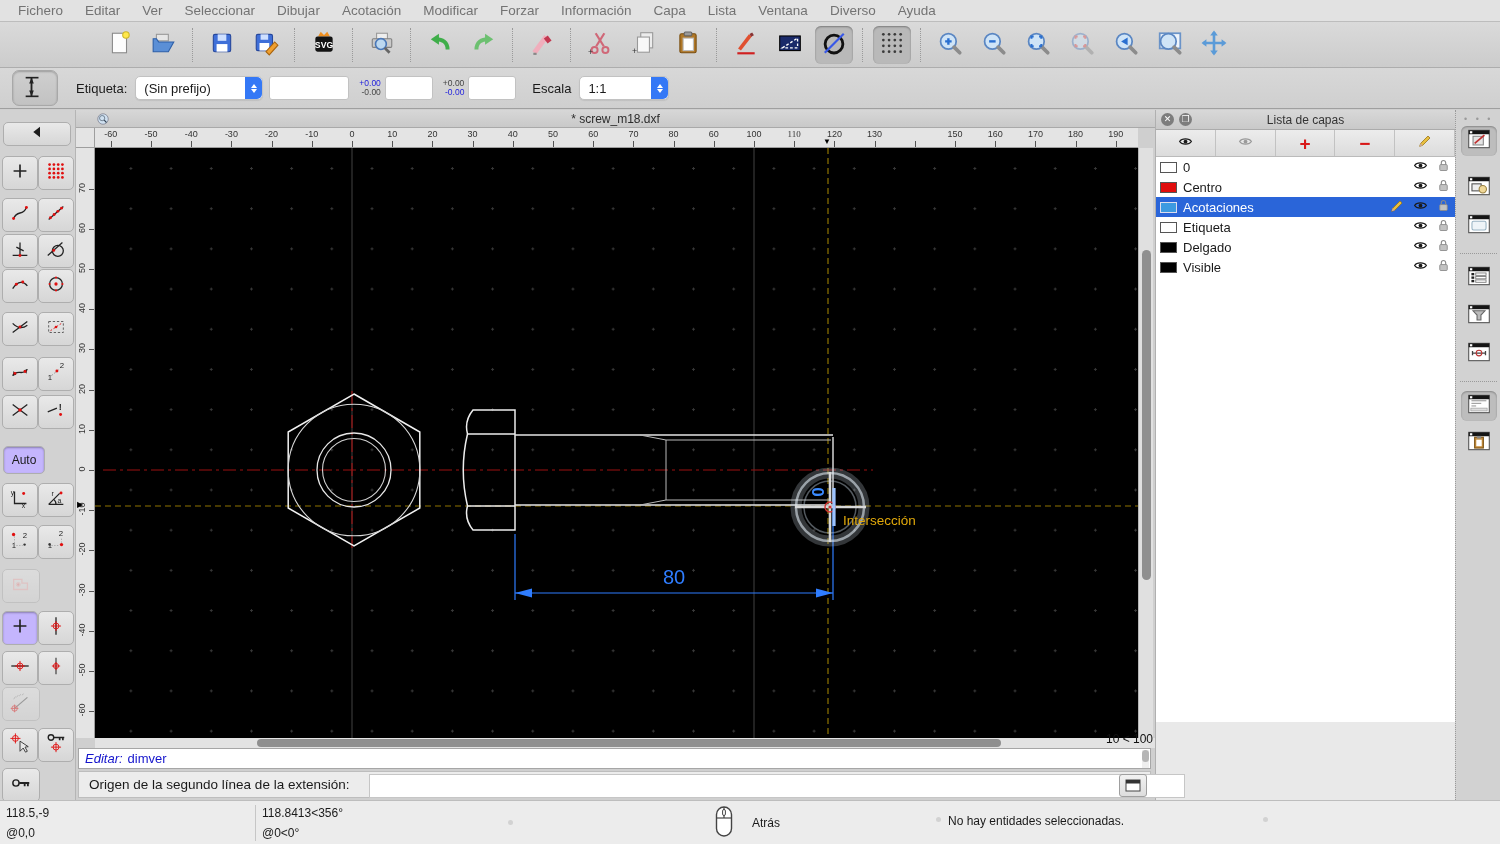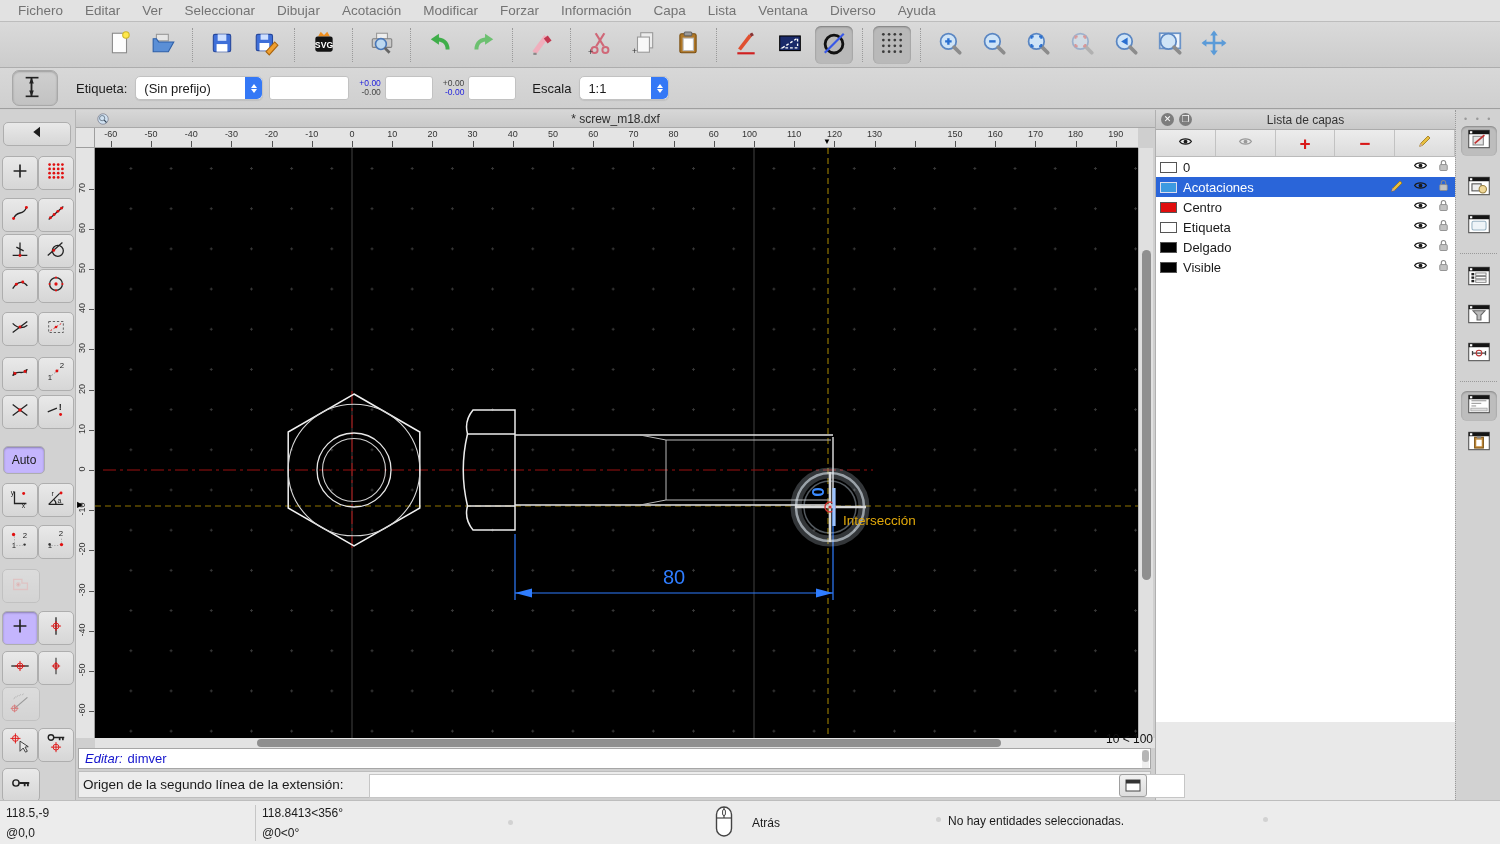--- a/index.html
+++ b/index.html
@@ -66,21 +66,21 @@
   
   #dock{left:1455px;top:110px;width:45px;height:690px;background:#d2d2d2;border-left:1px dotted #9a9a9a;box-sizing:border-box}
   .dockbtn{position:absolute;left:5px;width:36px;height:30px;border-radius:6px;display:flex;align-items:center;justify-content:center}
   .dockbtn.active{background:#bdbdbd;box-shadow:inset 0 1px 2px rgba(0,0,0,.3)}
   .docksep{position:absolute;left:4px;width:37px;border-top:1px dotted #9a9a9a}
   
   #cmdhist{left:78px;top:748px;width:1073px;height:21px;background:#fff;border:1px solid #a6a6a6;
            font-size:13px;display:flex;align-items:center;padding-left:6px;box-sizing:border-box;color:#1414cc}
   #cmdhist .vscr{position:absolute;right:1px;top:1px;width:7px;height:18px;background:#eee}
   #cmdprompt{left:78px;top:771px;width:1073px;height:27px;background:#ececec;border:1px solid #bdbdbd;
-             display:flex;align-items:center;font-size:13.5px;padding-left:4px;box-sizing:border-box}
+             display:flex;align-items:center;font-size:13.5px;padding-left:10px;box-sizing:border-box}
   #promptinput{position:absolute;left:290px;top:2px;width:810px;height:20px;background:#fff;border:1px solid #c6c6c6;font-family:"Liberation Sans",sans-serif}
   .kbdbtn{position:absolute;right:3px;top:2px;width:26px;height:21px;border:1px solid #9f9f9f;border-radius:3px;
           background:linear-gradient(#f2f2f2,#ddd);display:flex;align-items:center;justify-content:center}
   
   #statusbar{left:0;top:800px;width:1500px;height:44px;background:#ececec;border-top:1px solid #bdbdbd;box-sizing:border-box;font-size:12px}
   .sdot{position:absolute;width:5px;height:5px;border-radius:3px;background:#d2d2d2}
   #hintblk{position:absolute;left:470px;top:6px;width:232px;font-size:11px;text-align:right;line-height:14px;color:#222}
   .svgline{stroke:#222;stroke-width:1.4;fill:none}
   text{font-family:"Liberation Sans",sans-serif}
 </style>
@@ -581,23 +581,23 @@
       <span class="rlab" style="left: 446px; top: 1px; width: 24px; text-align: center;">50</span>
       <span class="rtick" style="left: 458px; top: 13px; width: 1px; height: 6px;"></span>
       <span class="rlab" style="left: 486.2px; top: 1px; width: 24px; text-align: center;">60</span>
       <span class="rtick" style="left: 498.2px; top: 13px; width: 1px; height: 6px;"></span>
       <span class="rlab" style="left: 526.4px; top: 1px; width: 24px; text-align: center;">70</span>
       <span class="rtick" style="left: 538.4px; top: 13px; width: 1px; height: 6px;"></span>
       <span class="rlab" style="left: 566.6px; top: 1px; width: 24px; text-align: center;">80</span>
       <span class="rtick" style="left: 578.6px; top: 13px; width: 1px; height: 6px;"></span>
       <span class="rlab" style="left: 606.8px; top: 1px; width: 24px; text-align: center;">60</span>
       <span class="rtick" style="left: 618.8px; top: 13px; width: 1px; height: 6px;"></span>
-      <span class="rlab" style="left: 647px; top: 1px; width: 24px; text-align: left;">100</span>
+      <span class="rlab" style="left: 647px; top: 1px; width: 24px; text-align: center;">100</span>
       <span class="rtick" style="left: 659px; top: 13px; width: 1px; height: 6px;"></span>
-      <span class="rlab" style="left: 687.2px; top: 1px; width: 24px; text-align: center;">110</span>
+      <span class="rlab" style="left: 687.2px; top: 1px; width: 24px; text-align: center; font-family: Liberation Serif, serif;">110</span>
       <span class="rtick" style="left: 699.2px; top: 13px; width: 1px; height: 6px;"></span>
       <span class="rlab" style="left: 727.4px; top: 1px; width: 24px; text-align: center;">120</span>
       <span class="rtick" style="left: 739.4px; top: 13px; width: 1px; height: 6px;"></span>
       <span class="rlab" style="left: 767.6px; top: 1px; width: 24px; text-align: center;">130</span>
       <span class="rtick" style="left: 779.6px; top: 13px; width: 1px; height: 6px;"></span>
       <span class="rlab" style="left: 807.8px; top: 1px; width: 24px; text-align: center; margin-top: 48px;">140</span>
       <span class="rtick" style="left: 819.8px; top: 13px; width: 1px; height: 6px;"></span>
       <span class="rlab" style="left: 848px; top: 1px; width: 24px; text-align: center;">150</span>
       <span class="rtick" style="left: 860px; top: 13px; width: 1px; height: 6px;"></span>
       <span class="rlab" style="left: 888.2px; top: 1px; width: 24px; text-align: center;">160</span>
@@ -763,42 +763,42 @@
 
     <span><svg width="19" height="15" viewBox="0 0 24 24">
               <path d="M2.5 12 C6 6.5 18 6.5 21.5 12 C18 17.5 6 17.5 2.5 12 Z" fill="none" stroke="#1a1a1a" stroke-width="1.8"></path>
               <circle cx="12" cy="12" r="3" fill="#1a1a1a"></circle>
             </svg></span>
     <span><svg width="15" height="15" viewBox="0 0 24 24">
               <rect x="6" y="10.5" width="12" height="9.5" rx="1.5" fill="#c2c2c2" stroke="#8a8a8a" stroke-width="1.4"></rect>
               <path d="M8.5 10.5 V7.5 a3.5 3.5 0 0 1 7 0 V10.5" fill="none" stroke="#8a8a8a" stroke-width="1.8"></path>
             </svg></span>
         </div>
+        <div class="lrow">
+          <span class="swatch" style="background:#e00d0d;"></span>
+    <span>Centro</span>
+    <span class="grow"></span>
+
+    <span><svg width="19" height="15" viewBox="0 0 24 24">
+              <path d="M2.5 12 C6 6.5 18 6.5 21.5 12 C18 17.5 6 17.5 2.5 12 Z" fill="none" stroke="#1a1a1a" stroke-width="1.8"></path>
+              <circle cx="12" cy="12" r="3" fill="#1a1a1a"></circle>
+            </svg></span>
+    <span><svg width="15" height="15" viewBox="0 0 24 24">
+              <rect x="6" y="10.5" width="12" height="9.5" rx="1.5" fill="#c2c2c2" stroke="#8a8a8a" stroke-width="1.4"></rect>
+              <path d="M8.5 10.5 V7.5 a3.5 3.5 0 0 1 7 0 V10.5" fill="none" stroke="#8a8a8a" stroke-width="1.8"></path>
+            </svg></span>
+        </div>
         <div class="lrow sel">
           <span class="swatch" style="background:#3d9ae1;border-color:#dde"></span>
     <span>Acotaciones</span>
     <span class="grow"></span>
     <span><svg width="16" height="16" viewBox="0 0 24 24">
               <path d="M4 20 L5.6 15.5 L16.5 4.5 L19.5 7.5 L8.5 18.5 Z" fill="#e8c040" stroke="#9a7518" stroke-width="1.2"></path>
               <path d="M4 20 L5.6 15.5 L8.5 18.5 Z" fill="#caa"></path>
             </svg></span>
-    <span><svg width="19" height="15" viewBox="0 0 24 24">
-              <path d="M2.5 12 C6 6.5 18 6.5 21.5 12 C18 17.5 6 17.5 2.5 12 Z" fill="none" stroke="#1a1a1a" stroke-width="1.8"></path>
-              <circle cx="12" cy="12" r="3" fill="#1a1a1a"></circle>
-            </svg></span>
-    <span><svg width="15" height="15" viewBox="0 0 24 24">
-              <rect x="6" y="10.5" width="12" height="9.5" rx="1.5" fill="#c2c2c2" stroke="#8a8a8a" stroke-width="1.4"></rect>
-              <path d="M8.5 10.5 V7.5 a3.5 3.5 0 0 1 7 0 V10.5" fill="none" stroke="#8a8a8a" stroke-width="1.8"></path>
-            </svg></span>
-        </div>
-        <div class="lrow">
-          <span class="swatch" style="background:#e00d0d;"></span>
-    <span>Centro</span>
-    <span class="grow"></span>
-
     <span><svg width="19" height="15" viewBox="0 0 24 24">
               <path d="M2.5 12 C6 6.5 18 6.5 21.5 12 C18 17.5 6 17.5 2.5 12 Z" fill="none" stroke="#1a1a1a" stroke-width="1.8"></path>
               <circle cx="12" cy="12" r="3" fill="#1a1a1a"></circle>
             </svg></span>
     <span><svg width="15" height="15" viewBox="0 0 24 24">
               <rect x="6" y="10.5" width="12" height="9.5" rx="1.5" fill="#c2c2c2" stroke="#8a8a8a" stroke-width="1.4"></rect>
               <path d="M8.5 10.5 V7.5 a3.5 3.5 0 0 1 7 0 V10.5" fill="none" stroke="#8a8a8a" stroke-width="1.8"></path>
             </svg></span>
         </div>
         <div class="lrow">

